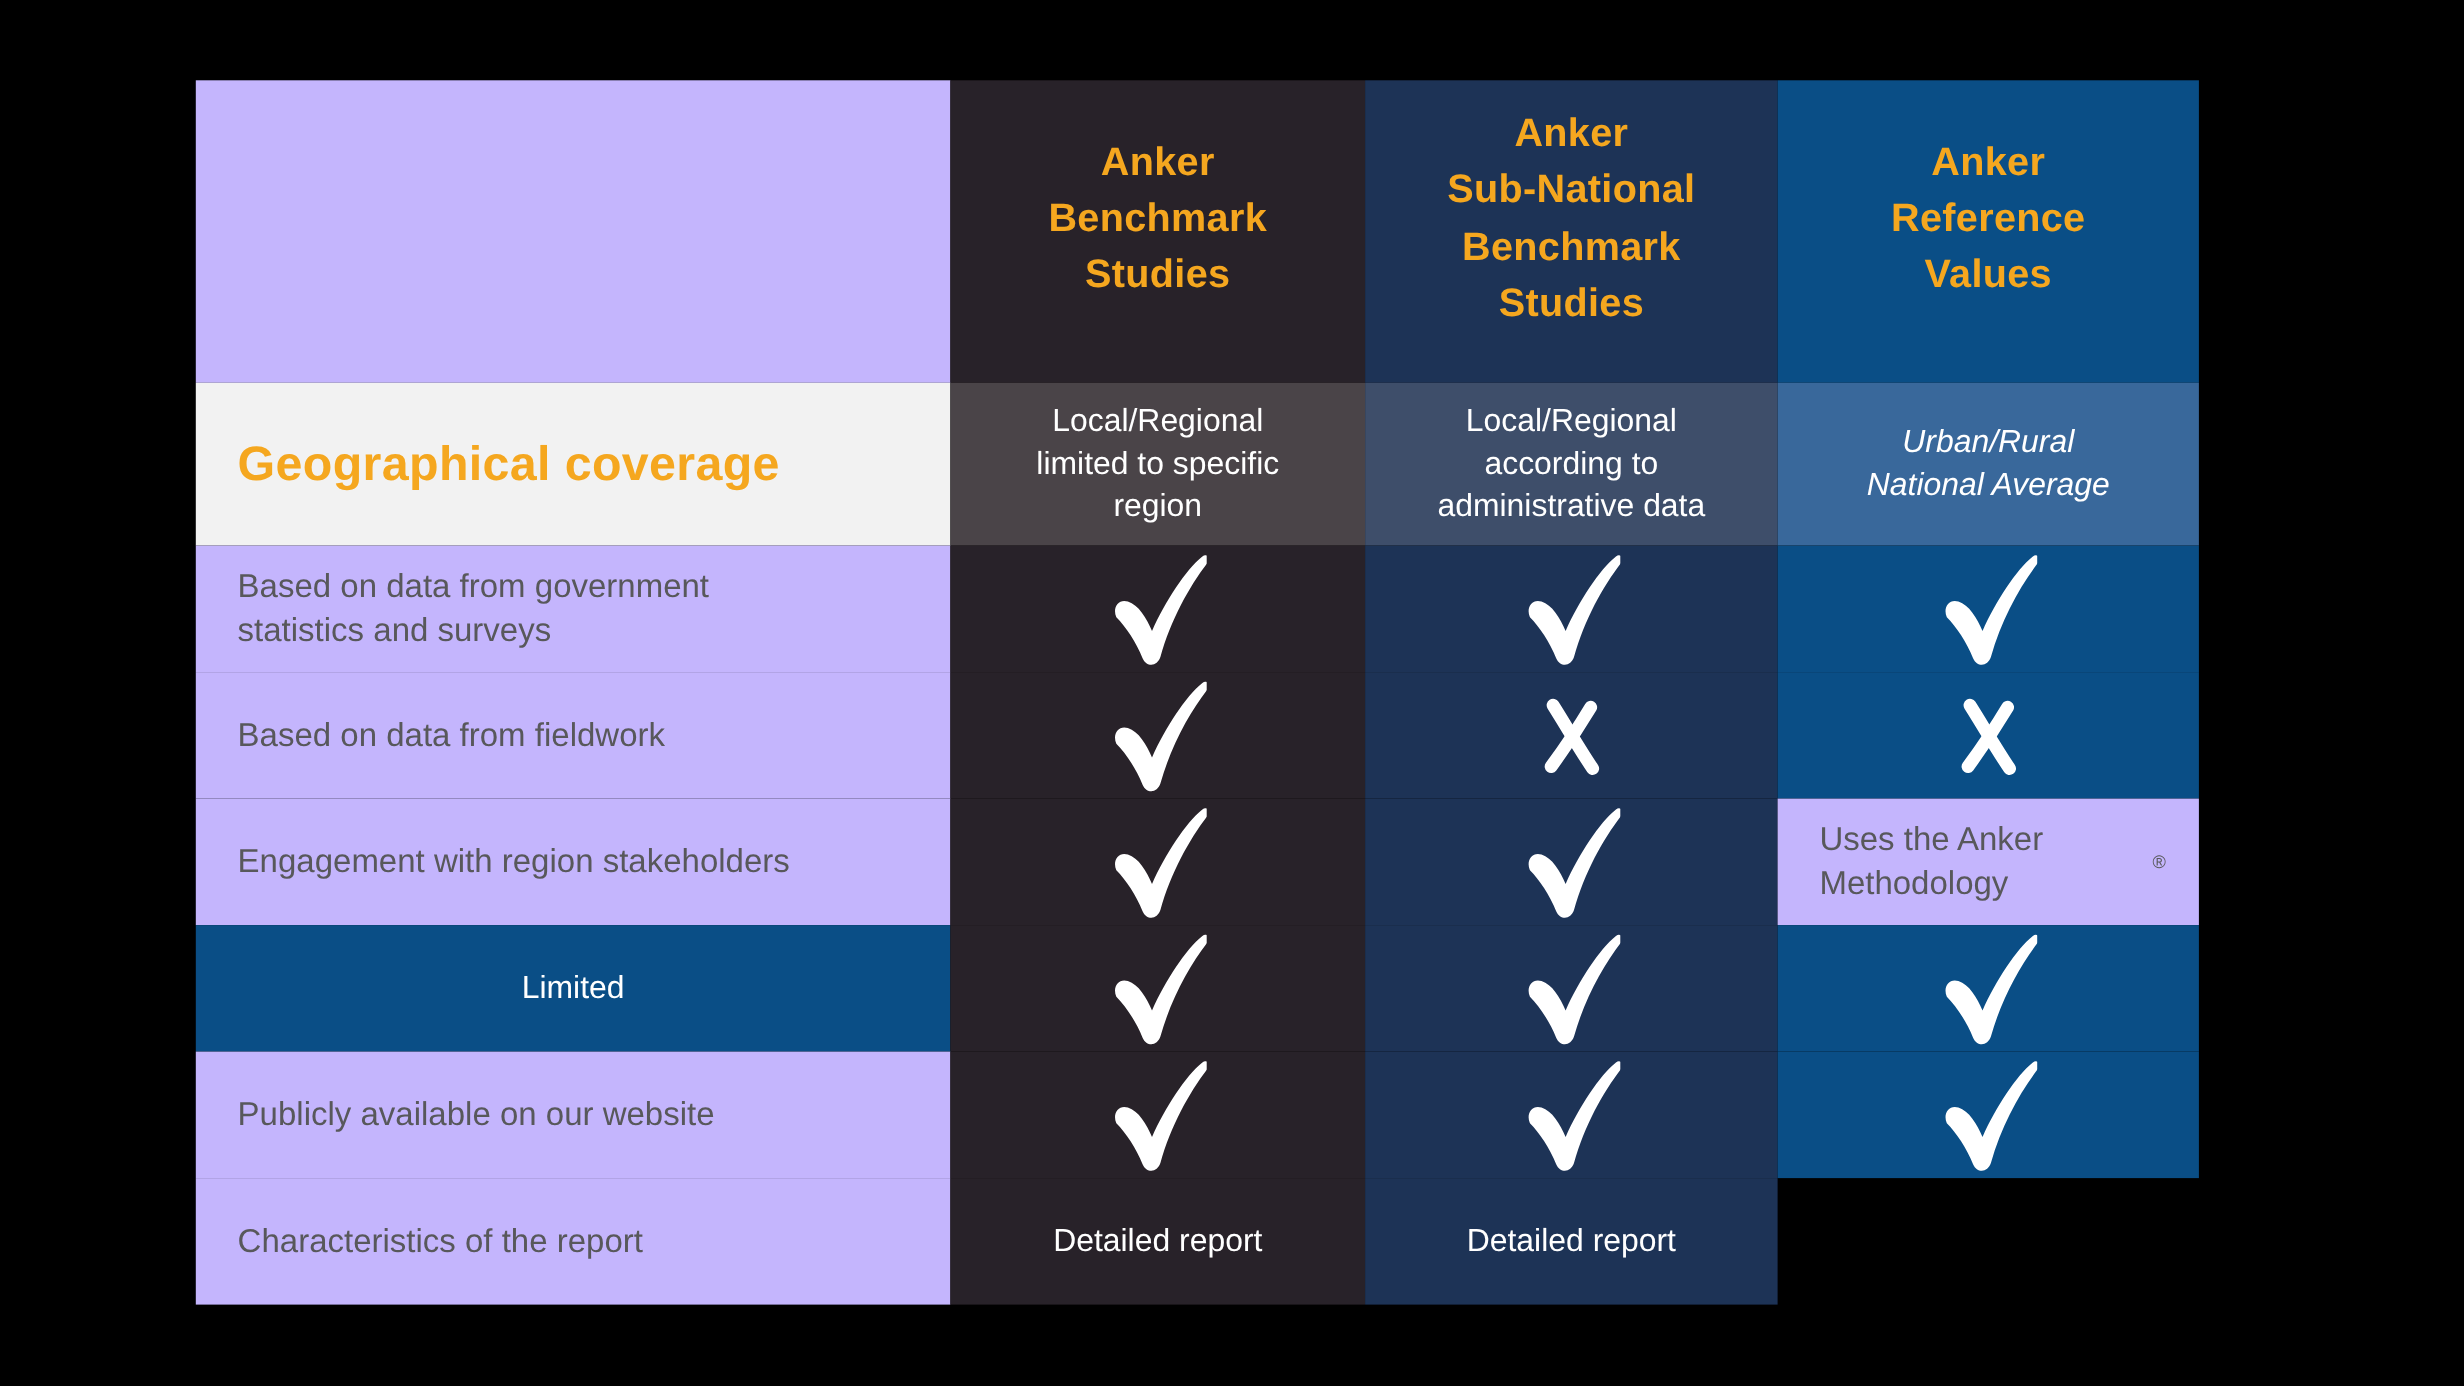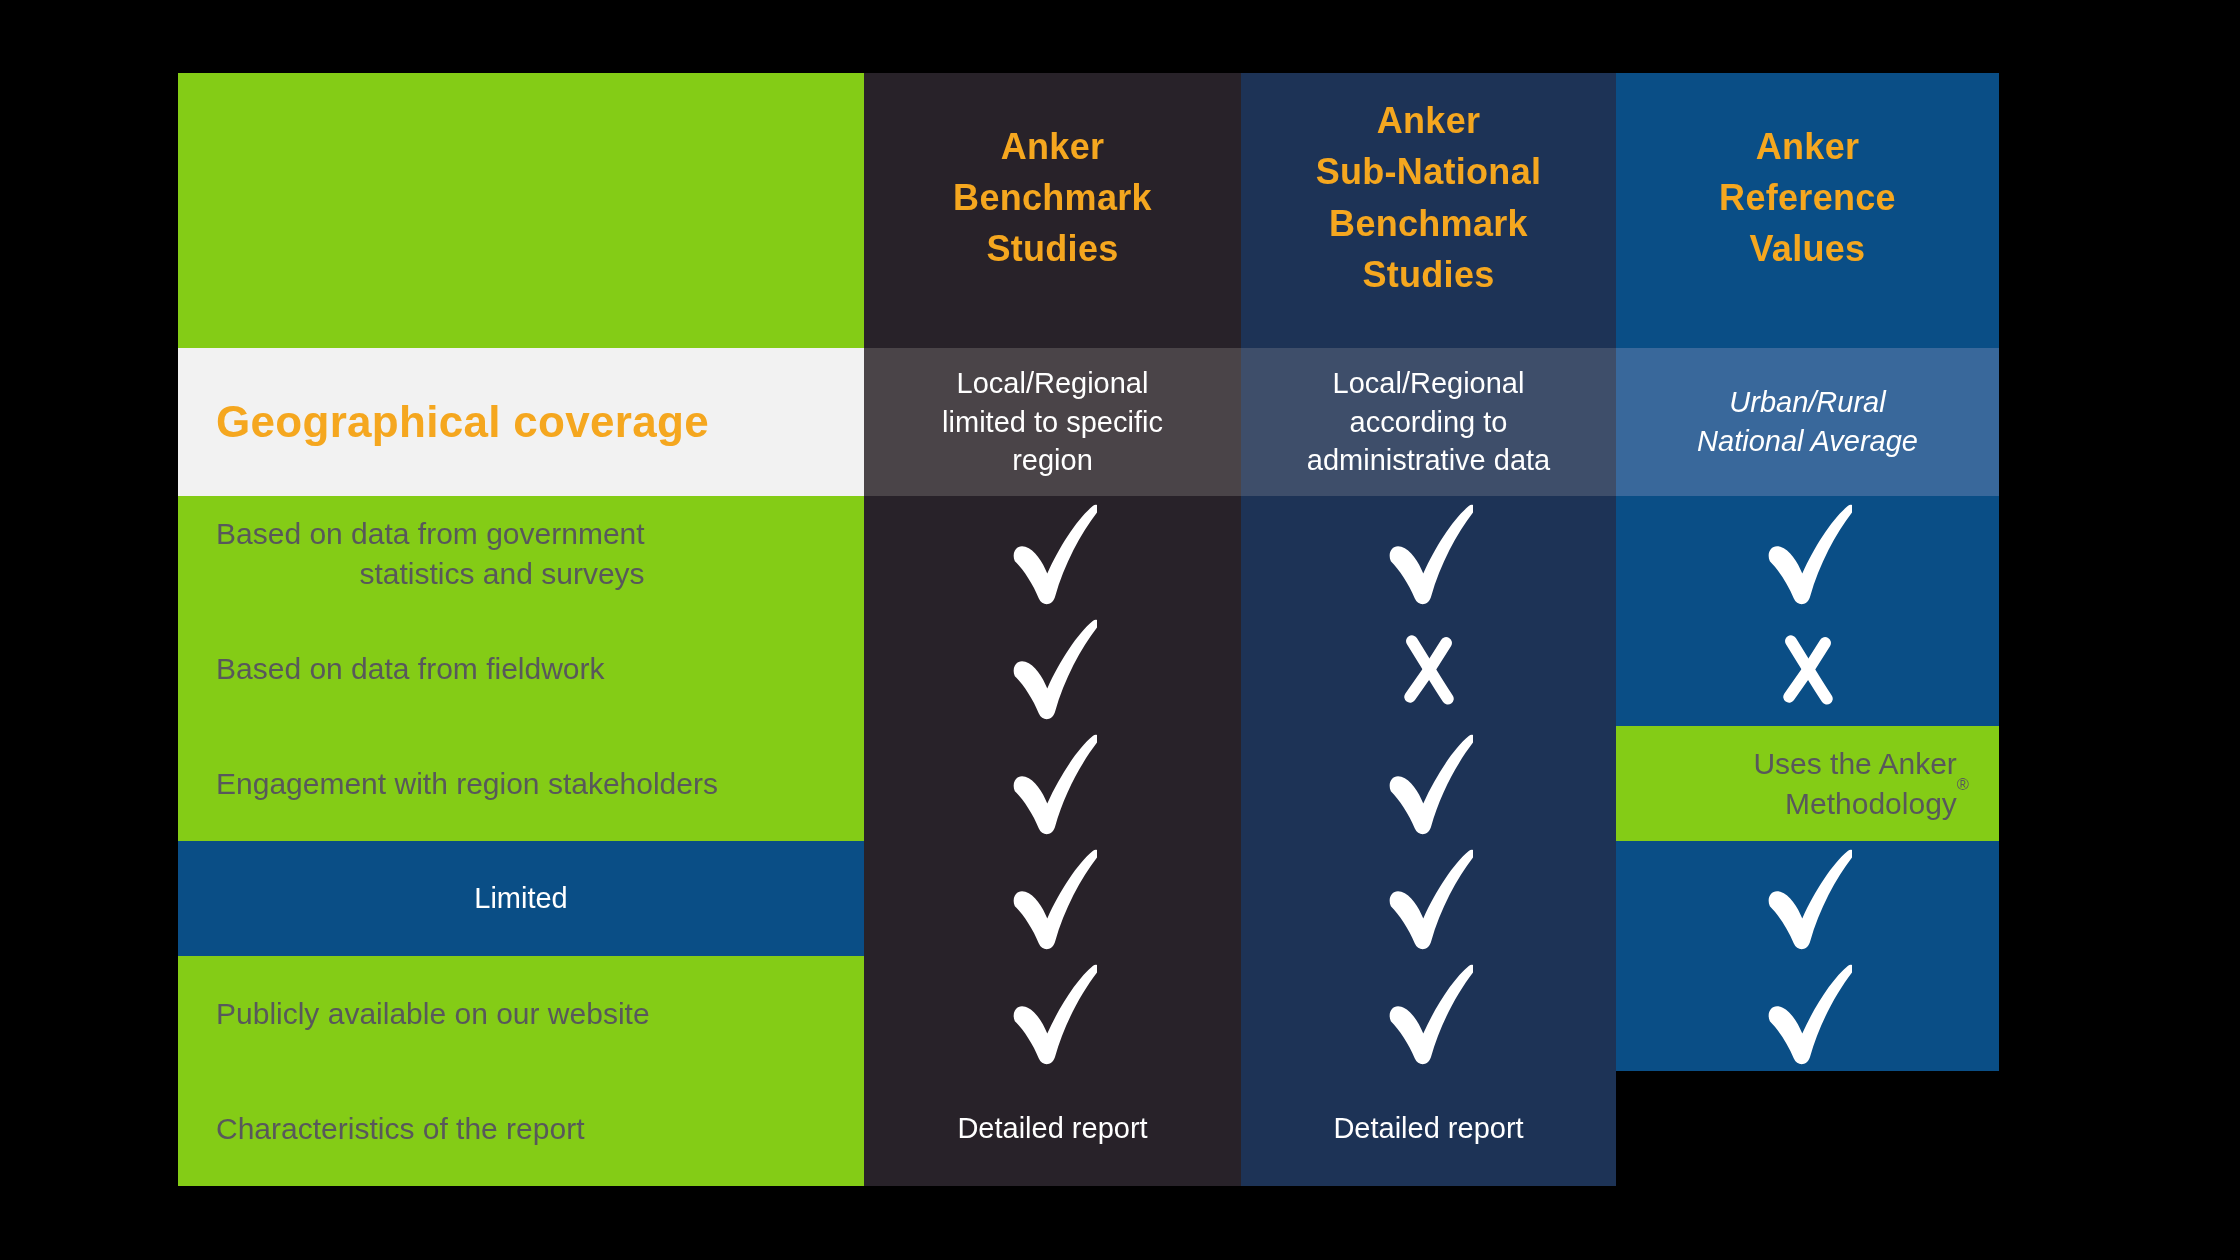--- a/index.html
+++ b/index.html
@@ -15,35 +15,34 @@
     position: absolute;
     left: 178px;
     top: 73px;
     width: 1821px;
     height: 915px;
     display: grid;
     grid-template-columns: 686px 377px 375px 383px;
     grid-template-rows: 275px 148px repeat(6, 115px);
   }
   
-  .bg-white   { background: #84cc16; }
+  .bg-white   { background: #c4b5fd; }
   .bg-charcoal{ background: #282229; }
   .bg-navy    { background: #1d3356; }
   .bg-blue    { background: #0a4e86; }
   
   .bg-geo-gray    { background: #f2f2f2; }
   .bg-geo-charcoal{ background: #4a4448; }
   .bg-geo-navy    { background: #3e4e6a; }
   .bg-geo-blue    { background: #39689b; font-style: italic; }
 
   .cell {
     display: flex;
     align-items: center;
     justify-content: center;
-    text-align: right;
   }
   .header-cell {
     color: #f5a71f;
     font-size: 36px;
     font-weight: 600;
     line-height: 1.42;
     text-align: center;
     white-space: pre-line;
     padding-bottom: 26px;
     letter-spacing: 0.3px;

